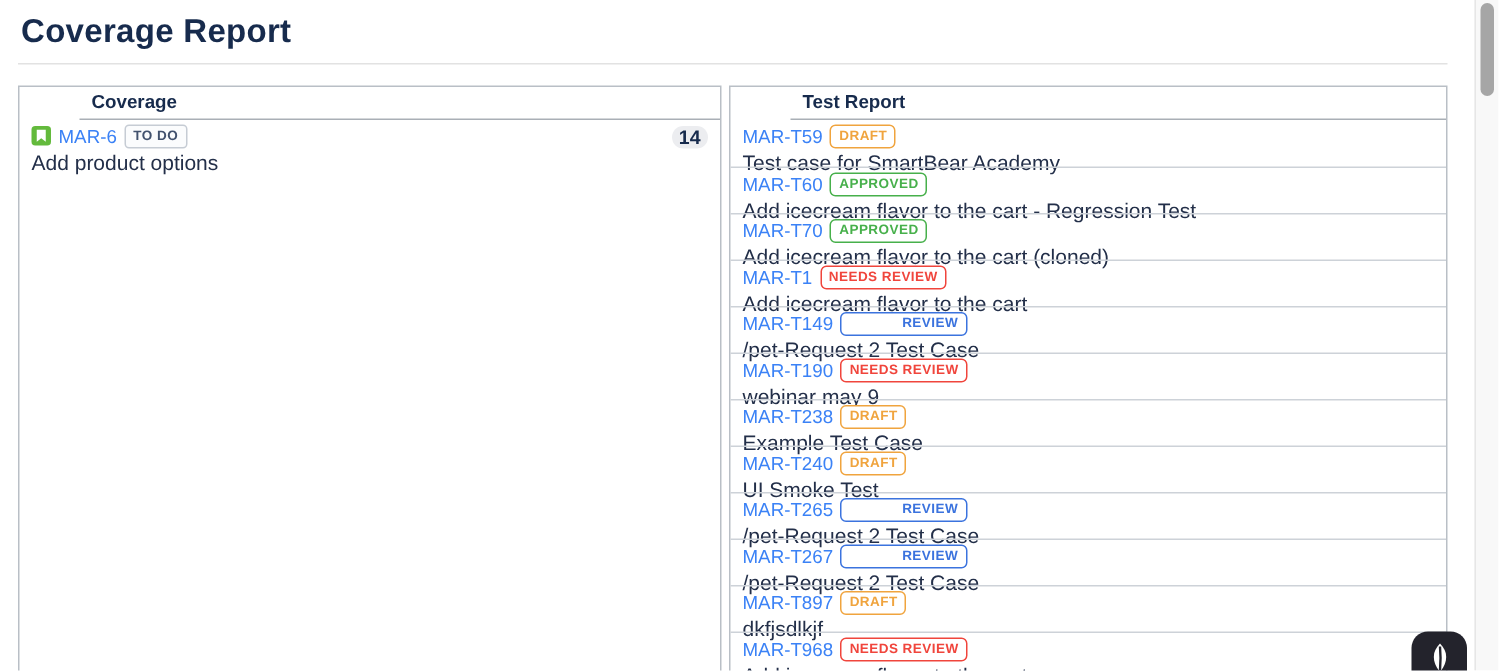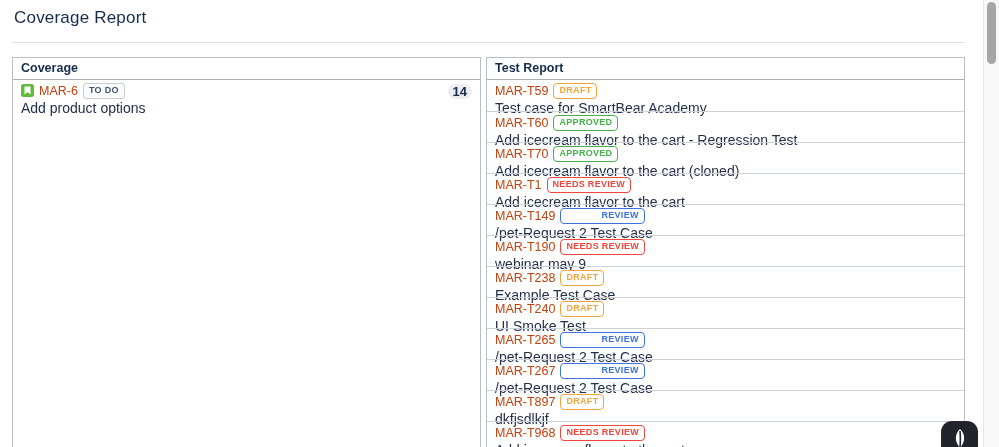--- a/index.html
+++ b/index.html
@@ -1,44 +1,44 @@
 <!DOCTYPE html>
 <html><head>
 <meta charset="utf-8">
 <style>
   * { margin:0; padding:0; box-sizing:border-box; }
   html,body { width:999px; height:447px; overflow:hidden; background:#ffffff;
               font-family:"Liberation Sans", sans-serif; position:relative; }
 
   .page-title {
     position:absolute; left:14px; top:8px;
-    font-size:17px; font-weight:400; color:#172B4D; letter-spacing:.2px;
+    font-size:22px; font-weight:700; color:#172B4D; letter-spacing:.2px;
   }
   .title-divider {
     position:absolute; left:12px; top:42px; width:953px; height:1px; background:#e2e2e2;
   }
 
   
   .panel { position:absolute; top:57px; background:#fff; border:1px solid #b9bfc6; }
   .panel-coverage { left:12px;  width:469px; height:400px; }
   .panel-tests    { left:486px; width:479px; height:400px; }
 
   .panel-header {
     height:22px; line-height:21px; padding:0 8px;
     font-size:12.5px; font-weight:700; color:#172B4D;
-    border-bottom:1px solid #a9afb6; background:#fff;
+    border-bottom:1px solid #a9afb6; background:#fff;margin-left:40px;
   }
 
   
   .trow { height:31px; padding:3px 8px 0 8px; position:relative; }
   .trow + .trow { border-top:1px solid #cdd2d8; }
 
   .line1 { display:flex; align-items:center; gap:5px; height:15px; }
   .key {
-    font-size:12.5px; font-weight:400; color:#c2410c; text-decoration:none; cursor:pointer;
+    font-size:12.5px; font-weight:400; color:#3b82f6; text-decoration:none; cursor:pointer;
   }
   .summary { font-size:14px; color:#232f49; margin-top:2px; white-space:nowrap; }
 
   .badge {
     display:inline-block; font-size:9px; font-weight:700; letter-spacing:.3px;
     padding:1px 5px 2px 5px; border-radius:4px; background:#fff; line-height:11px;
   }
   .badge[data-status="draft"]        { color:#F0A43E; border:1px solid #F0A43E; }
   .badge[data-status="approved"]     { color:#47B04B; border:1px solid #47B04B; }
   .badge[data-status="needs-review"] { color:#F0453C; border:1px solid #F0453C; }

